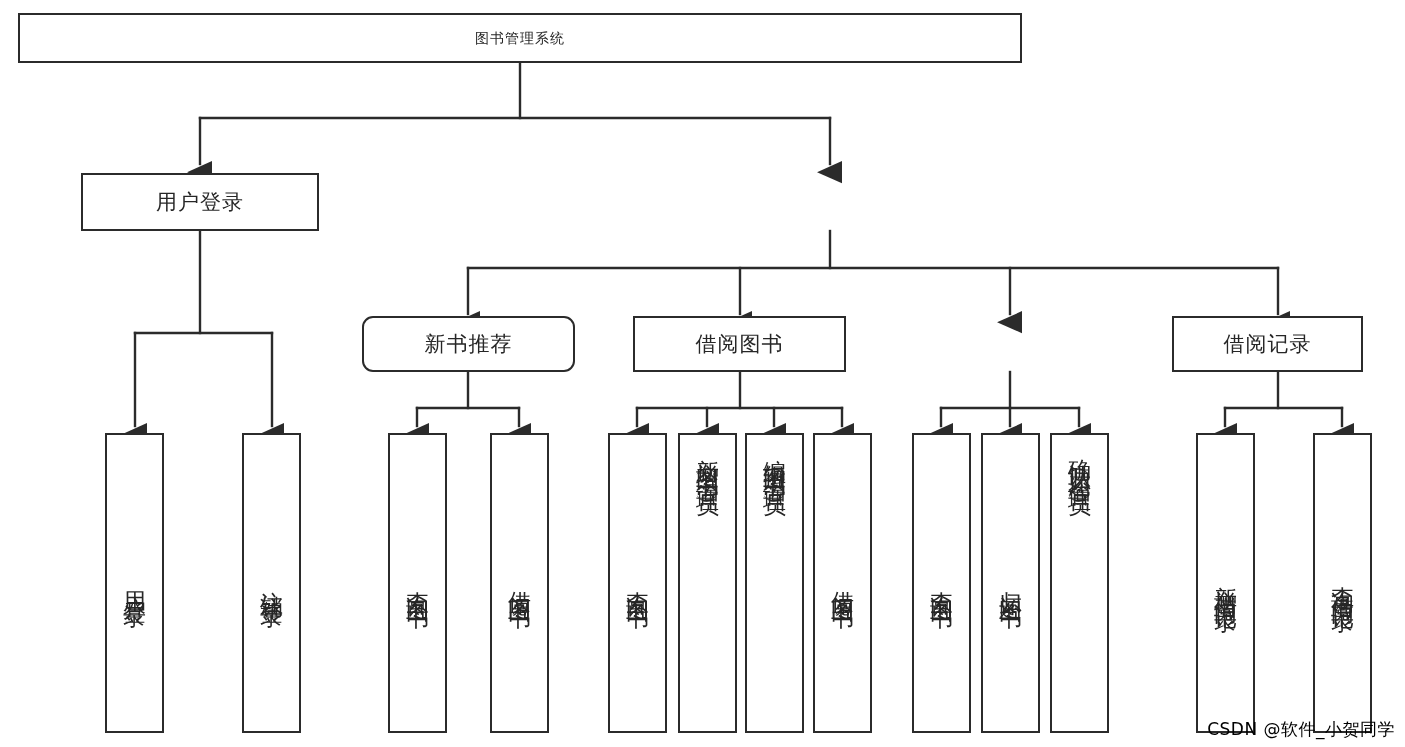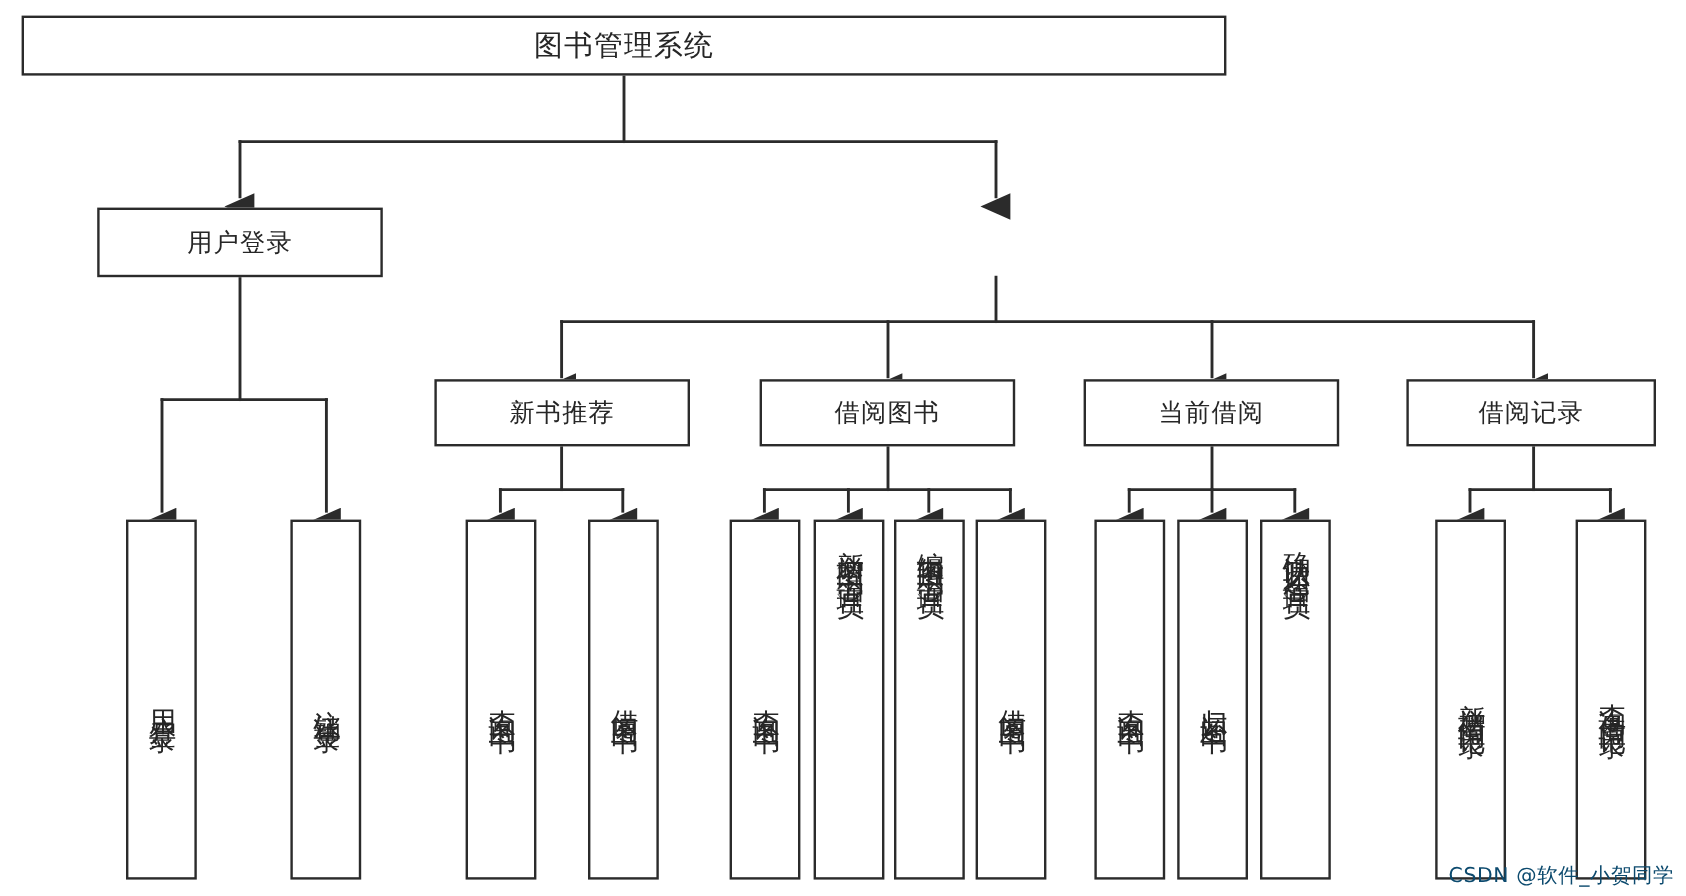--- a/index.html
+++ b/index.html
@@ -42,21 +42,21 @@
     letter-spacing: 0.5px;
     color: #262626;
   }
   
   .node.horiz .node-label {
     font-size: 21px;
     letter-spacing: 1px;
     white-space: nowrap;
   }
   #node-root .node-label {
-    font-size: 24px;
+    font-size: 14px;
     text-align: center;
   }
   
   .node.vert {
     align-items: flex-start;
     justify-content: center;
     padding-top: 6px;
   }
   .node.vert .node-label {
     writing-mode: vertical-rl;
@@ -69,21 +69,21 @@
   }
   .node.vert.centered {
     align-items: center;
     padding-top: 0;
   }
   #watermark {
     position: absolute;
     right: 10px;
     bottom: 6px;
     font-size: 17px;
-    color: #0c4a6e;
+    color: #000000;
     white-space: nowrap;
     letter-spacing: 0.5px;
     pointer-events: none;
   }
 </style>
 </head>
 <body>
 
 <div id="diagram-root">
 
@@ -139,33 +139,30 @@
 
   <div class="node horiz" id="node-root" style="left:18px; top:13px; width:1004px; height:50px;">
     <span class="node-label">图书管理系统</span>
   </div>
 
   <div class="node horiz" style="left:81px; top:173px; width:238px; height:58px;">
     <span class="node-label">用户登录</span>
   </div>
 
 
-  <div class="node horiz" style="left:362px; top:316px; width:213px; height:56px;">
+  <div class="node horiz" style="left:362px; top:316px; width:213px; height:56px;border-radius:11px;">
     <span class="node-label">新书推荐</span>
   </div>
 
   <div class="node horiz" style="left:633px; top:316px; width:213px; height:56px;">
     <span class="node-label">借阅图书</span>
   </div>
 
-  <div class="node horiz" style="left:903px; top:316px; width:213px; height:56px;">
-    <span class="node-label">当前借阅</span>
-  </div>
-
-  <div class="node horiz" style="left:1172px; top:316px; width:208px; height:56px;">
+
+  <div class="node horiz" style="left:1172px; top:316px; width:191px; height:56px;">
     <span class="node-label">借阅记录</span>
   </div>
 
   <div class="node vert centered" style="left:105px; top:433px; width:59px; height:300px;">
     <span class="node-label">用户登录</span>
   </div>
 
   <div class="node vert centered" style="left:242px; top:433px; width:59px; height:300px;">
     <span class="node-label">注销登录</span>
   </div>

